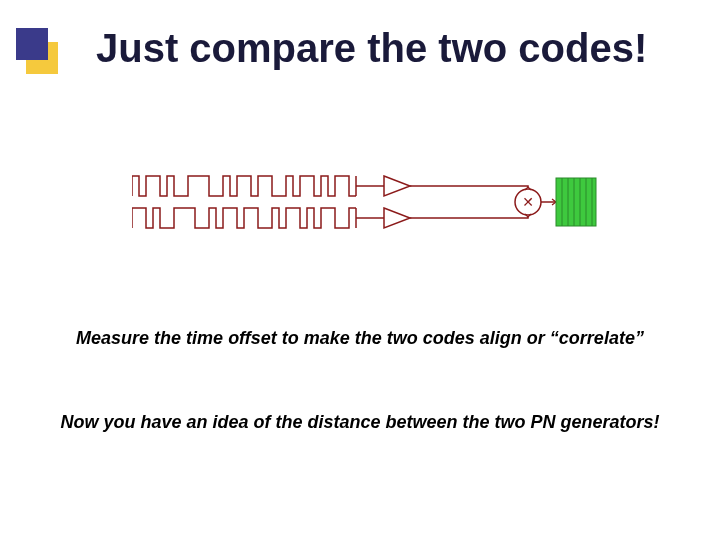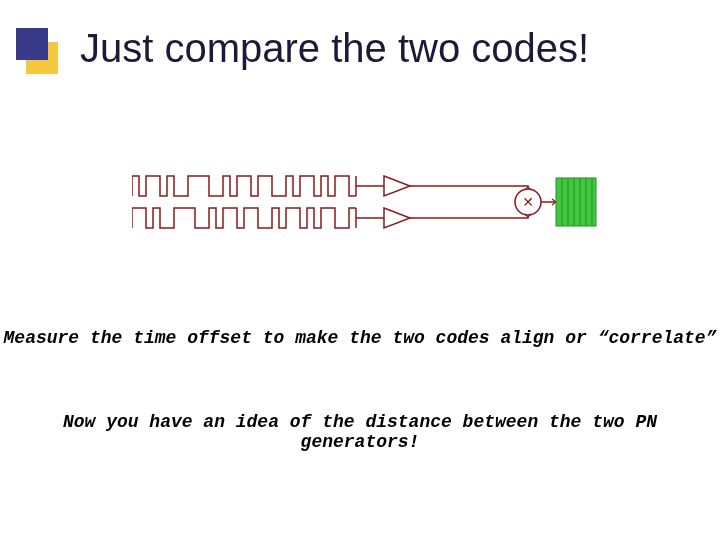--- a/index.html
+++ b/index.html
@@ -37,38 +37,38 @@
       position: absolute;
       width: 32px;
       height: 32px;
       background: #3a3a8a;
       top: 0;
       left: 0;
     }
     .title {
       position: absolute;
       top: 26px;
-      left: 80px;
+      left: 96px;
       font-size: 40px;
       color: #1a1a3a;
-      font-weight: normal;
+      font-weight: bold;
     }
     .diagram {
       position: absolute;
       top: 160px;
       left: 132px;
       width: 470px;
       height: 90px;
     }
     .caption {
       position: absolute;
       left: 0;
       width: 720px;
       text-align: center;
-      font-family: Liberation Mono, monospace;
+      font-family: Liberation Sans, sans-serif;
       font-weight: bold;
       font-style: italic;
       color: #000;
       font-size: 18px;
     }
     .caption1 {
       top: 328px;
     }
     .caption2 {
       top: 412px;

